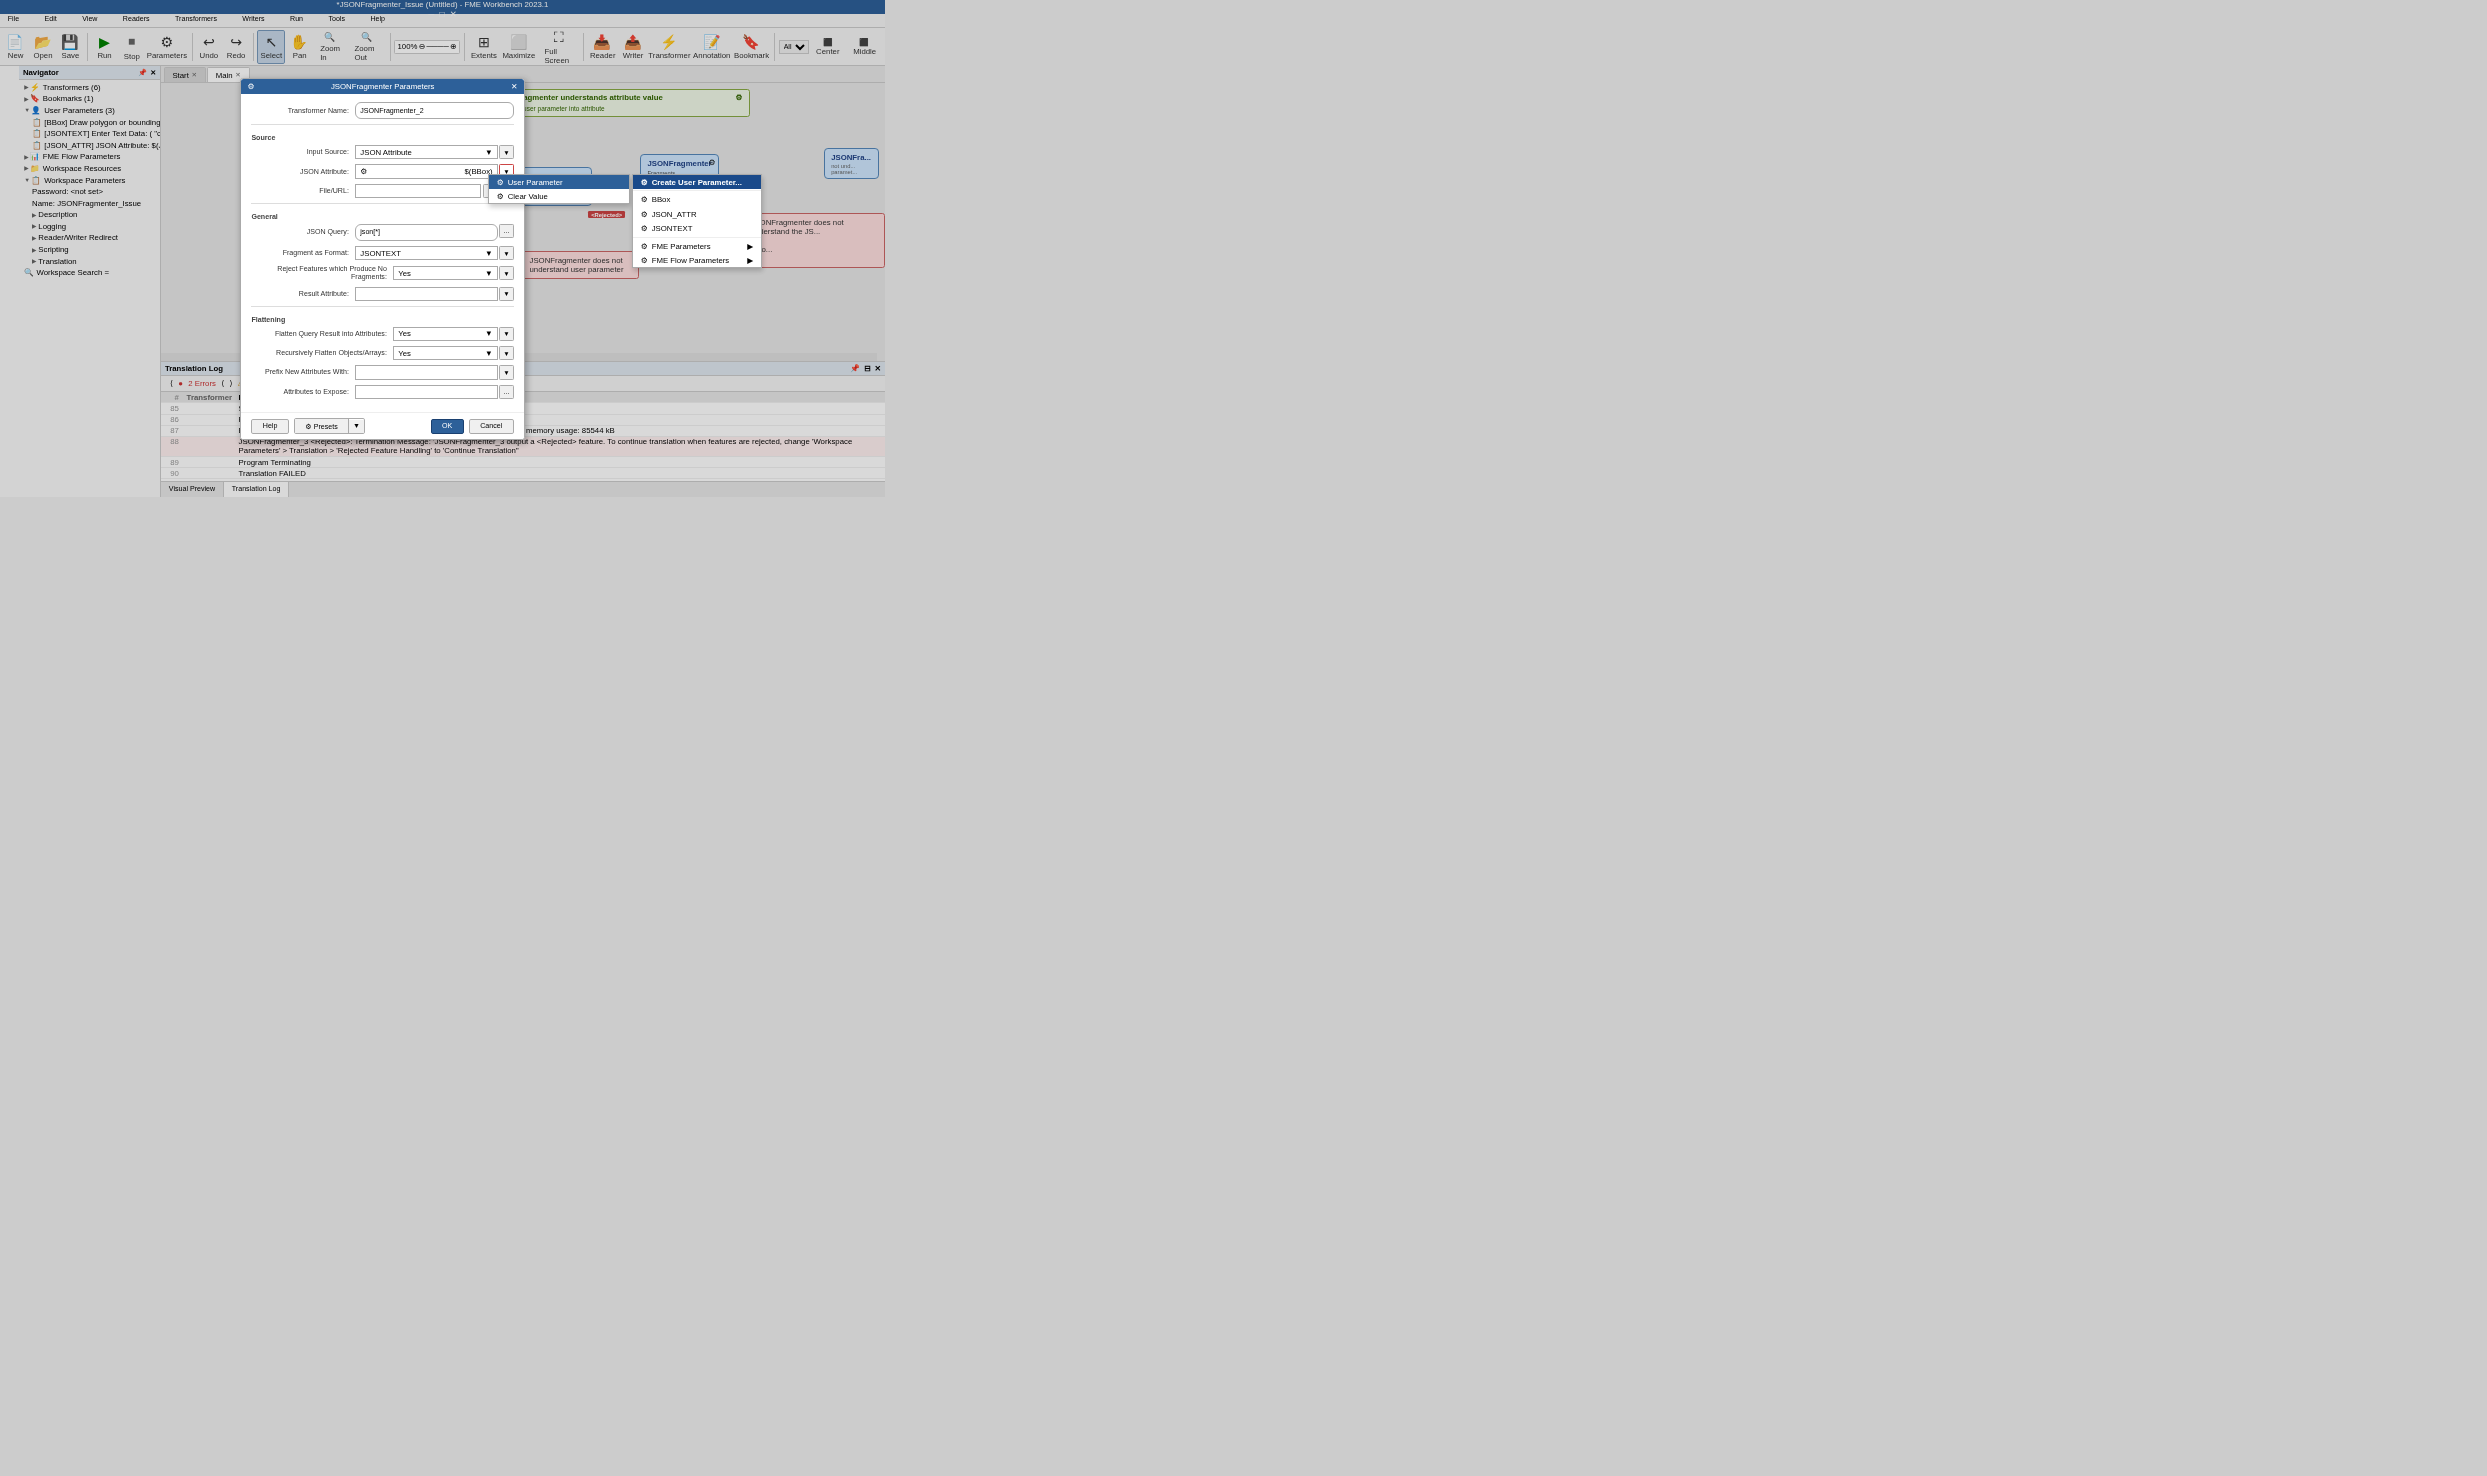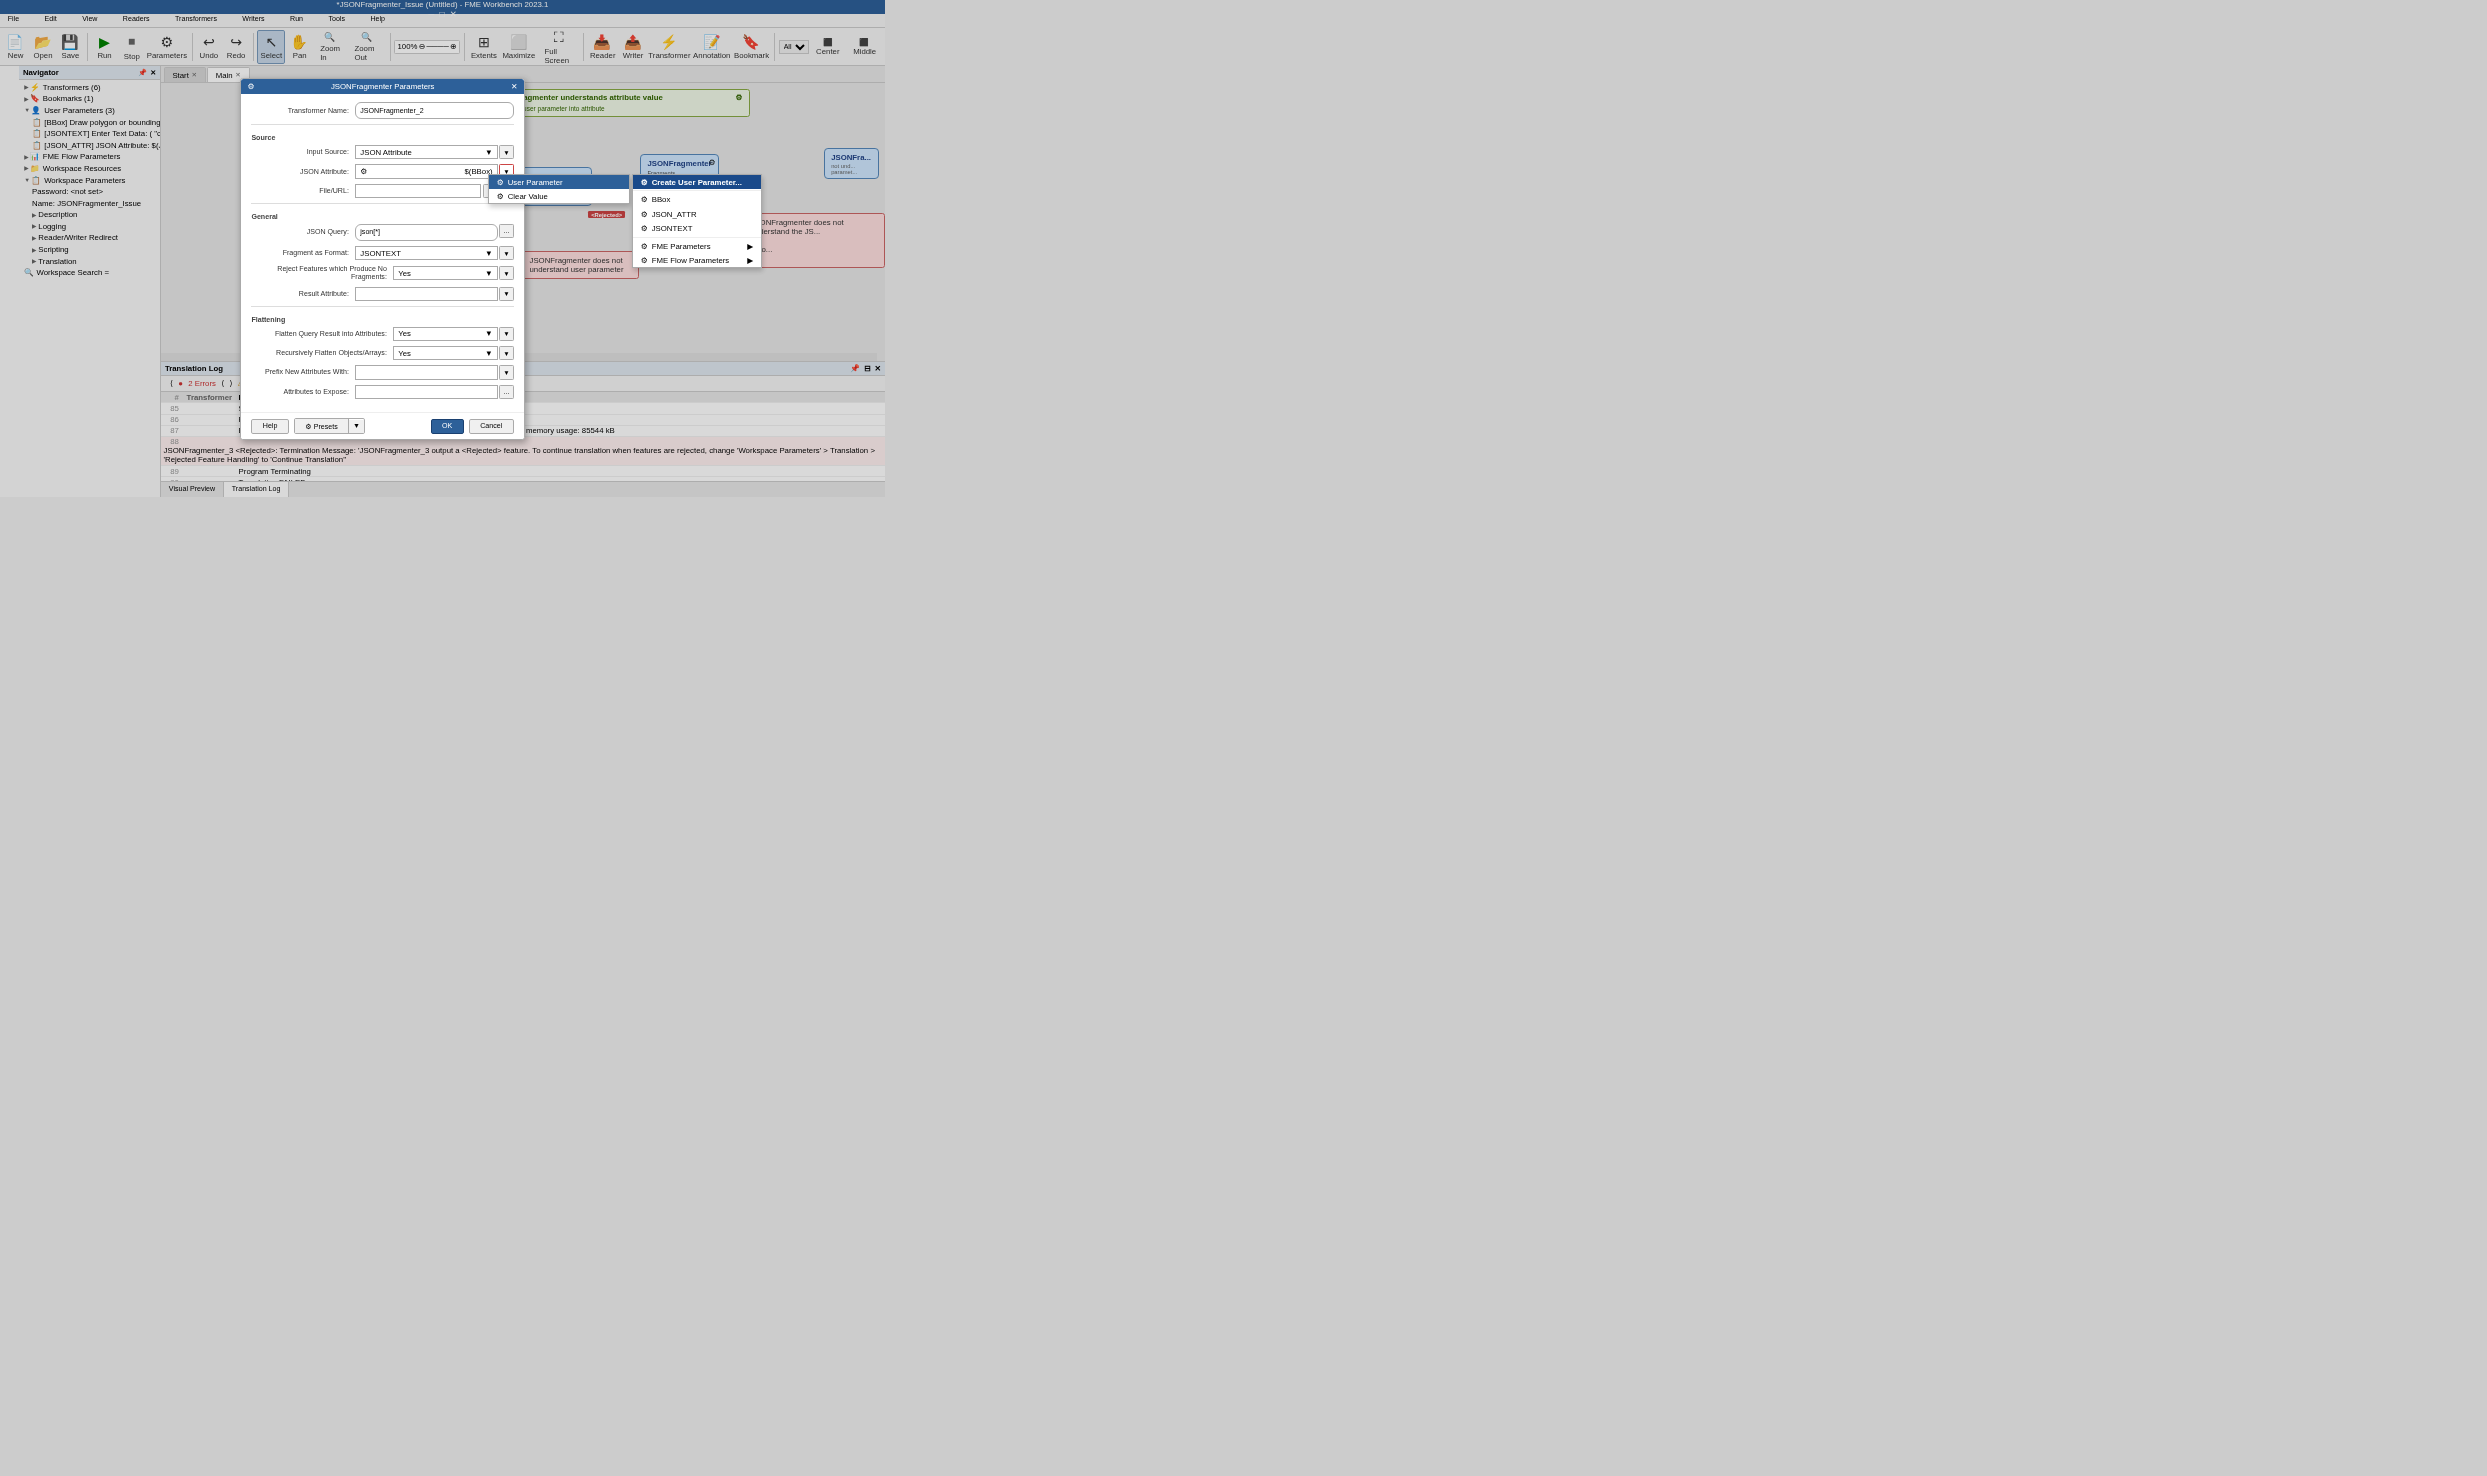--- a/index.html
+++ b/index.html
@@ -180,21 +180,21 @@
       font-size: 6.5px;
     }
     .log-row {
       display: flex;
       border-bottom: 0.6px solid #f0f0f0;
       padding: 0.6px 0;
     }
     .log-num { width: 23px; color: #999; text-align: right; padding-right: 5.2px; flex-shrink: 0; }
     .log-transformer { width: 52px; flex-shrink: 0; padding: 0 2.6px; color: #666; }
     .log-message { flex: 1; padding: 0 2.6px; }
-    .log-row.error { background: #fff0f0; flex-direction: column; }
+    .log-row.error { background: #fff0f0; }
     #log-tabs {
       display: flex;
       border-top: 0.6px solid #ccc;
       background: #e8e8e8;
       height: 15.5px;
     }
     .log-tab {
       padding: 2.6px 7.8px;
       cursor: pointer;
       font-size: 7.1px;

